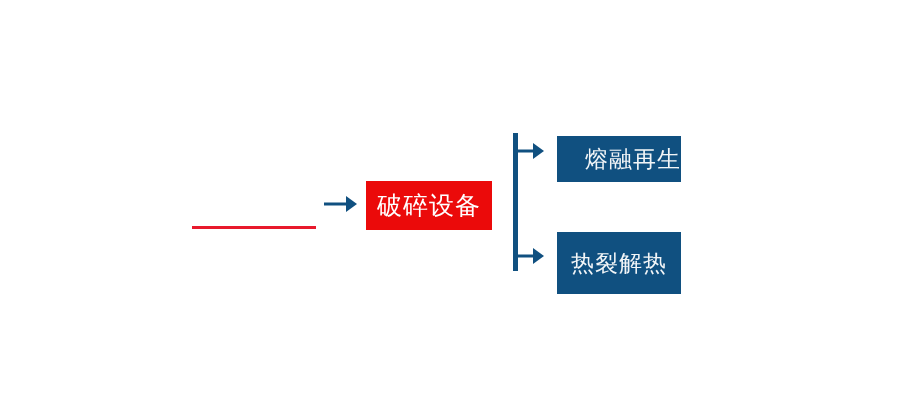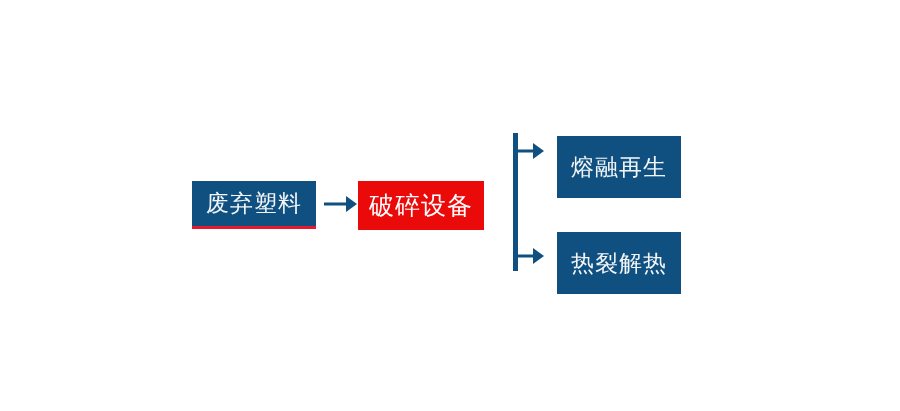--- a/index.html
+++ b/index.html
@@ -58,34 +58,35 @@
     position: absolute;
     left: 192px;
     top: 226px;
     width: 124px;
     height: 3px;
     background: #e8192c;
   }
 
   
   #node-crusher {
-    left: 358px;
+    left: 366px;
     top: 181px;
     width: 126px;
     height: 49px;
     font-size: 25px;
   }
 
   
   #node-melt-regen {
     left: 557px;
     top: 136px;
     width: 124px;
-    height: 62px;
+    height: 46px;
     font-size: 23px;
+    justify-content: flex-end;
   }
 
   
   #node-pyrolysis {
     left: 557px;
     top: 232px;
     width: 124px;
     height: 62px;
     font-size: 23px;
   }
@@ -105,23 +106,20 @@
     top: 126px;
     width: 60px;
     height: 156px;
   }
 </style>
 </head>
 <body>
 
 <div id="canvas">
 
-  <div class="node node-blue" id="node-waste-plastic">
-    <span class="node-label">废弃塑料</span>
-  </div>
   <div id="waste-plastic-underline"></div>
 
   <div class="connector" id="connector-main-arrow">
     <svg width="40" height="36" viewBox="0 0 40 36" xmlns="http://www.w3.org/2000/svg">
       <path d="M4 16.5 H26 V10 L37 18 L26 26 V19.5 H4 Z" fill="#105080"></path>
     </svg>
   </div>
 
   <div class="node node-red" id="node-crusher">
     <span class="node-label">破碎设备</span>

